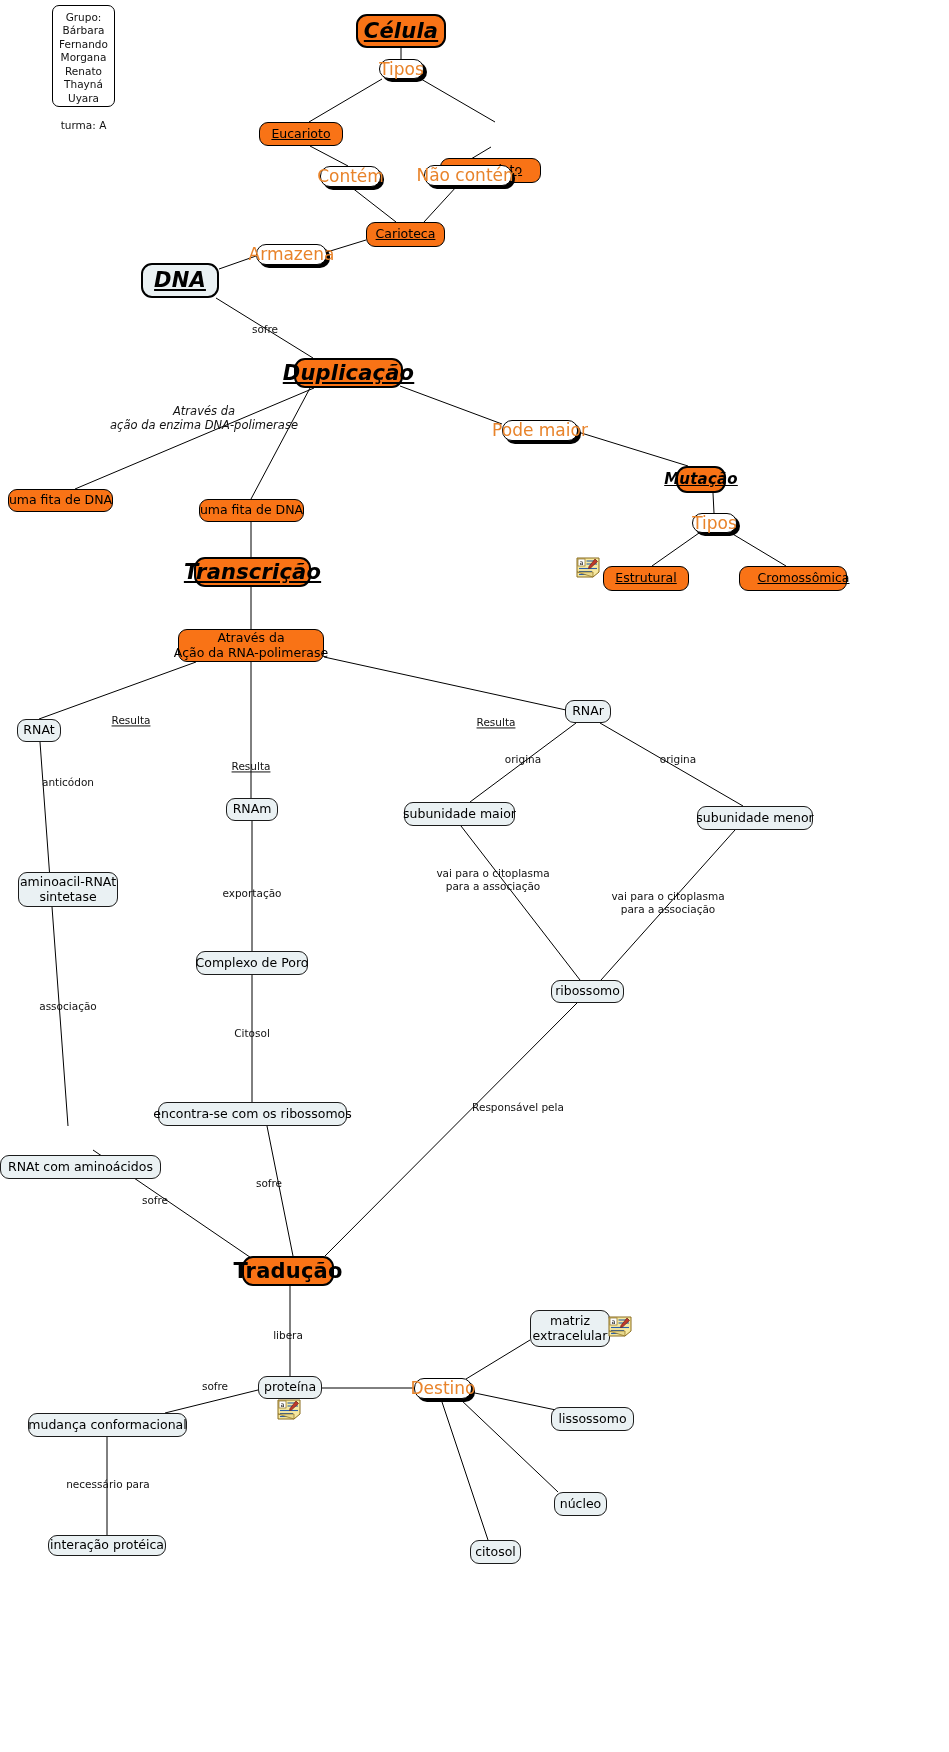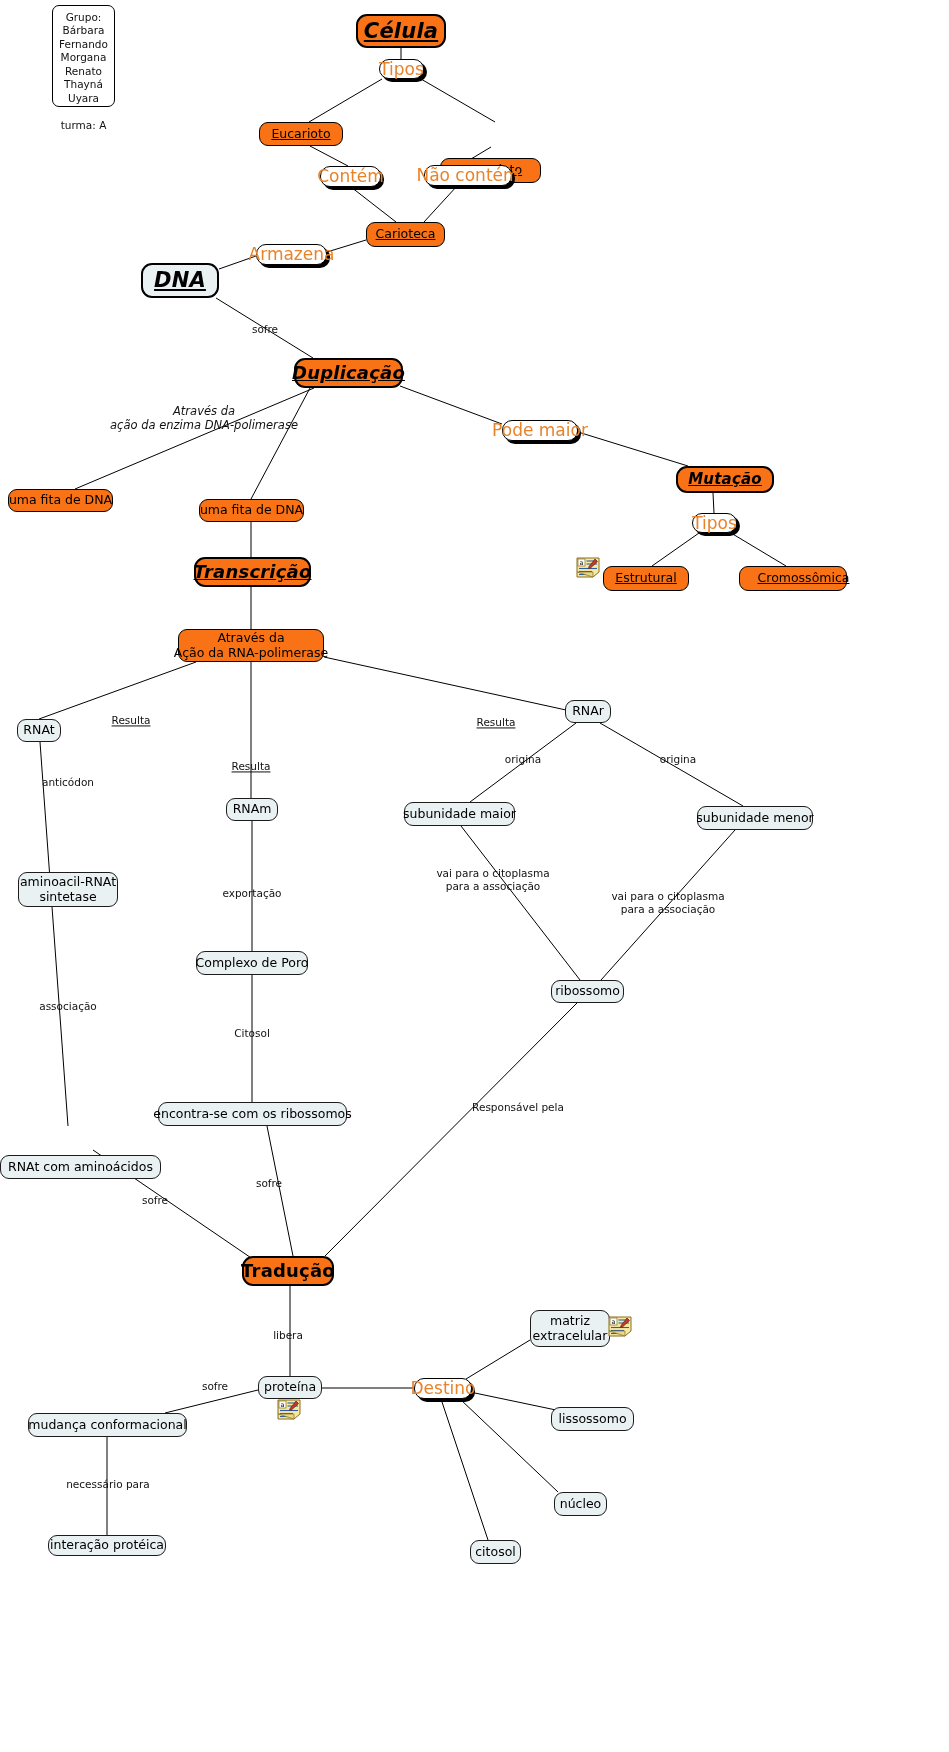--- a/index.html
+++ b/index.html
@@ -68,21 +68,21 @@
   .node.title.noital {
     font-style: normal;
   }
   .node.title.noital > .nlabel {
     text-decoration: none;
   }
   .node.title.small {
     font-size: 15px;
   }
   .node.title.med {
-    font-size: 18px;
+    font-size: 21px;
   }
   
   .node.link-node {
     color: #e8832a;
     background: #ffffff;
     border: 1.2px solid #000000;
     border-radius: 10px;
     font-size: 17px;
     box-shadow: 3px 3px 0 0 #000000;
     z-index: 6;
@@ -194,21 +194,21 @@
     <div class="node link-node" style="left: 379px; top: 59px; width: 45px; height: 20px;"><span class="nlabel">Tipos</span></div>
     <div class="node plain underline" style="left: 259px; top: 122px; width: 84px; height: 24px;"><span class="nlabel">Eucarioto</span></div>
     <div class="node plain underline" style="left: 440px; top: 122px; width: 101px; height: 25px; margin-top: 36px;"><span class="nlabel">Procarioto</span></div>
     <div class="node link-node" style="left: 320px; top: 166px; width: 61px; height: 21px;"><span class="nlabel">Contém</span></div>
     <div class="node link-node" style="left: 424px; top: 165px; width: 88px; height: 21px;"><span class="nlabel">Não contém</span></div>
     <div class="node plain underline" style="left: 366px; top: 222px; width: 79px; height: 25px;"><span class="nlabel">Carioteca</span></div>
     <div class="node link-node" style="left: 256px; top: 244px; width: 71px; height: 21px;"><span class="nlabel">Armazena</span></div>
     <div class="node title pale" style="left: 141px; top: 263px; width: 78px; height: 35px;"><span class="nlabel">DNA</span></div>
     <div class="node title med plain" style="left: 294px; top: 358px; width: 109px; height: 30px;"><span class="nlabel">Duplicação</span></div>
     <div class="node link-node" style="left: 502px; top: 420px; width: 76px; height: 21px;"><span class="nlabel">Pode maior</span></div>
-    <div class="node title small plain" style="left: 676px; top: 466px; width: 98px; height: 27px;"><span class="nlabel">Mutação</span></div>
+    <div class="node title small plain" style="left: 676px; top: 466px; width: 50px; height: 27px;"><span class="nlabel">Mutação</span></div>
     <div class="node link-node" style="left: 692px; top: 513px; width: 45px; height: 20px;"><span class="nlabel">Tipos</span></div>
     <div class="node plain" style="left: 8px; top: 489px; width: 105px; height: 23px;"><span class="nlabel">uma fita de DNA</span></div>
     <div class="node plain" style="left: 199px; top: 499px; width: 105px; height: 23px;"><span class="nlabel">uma fita de DNA</span></div>
     <div class="node plain underline" style="left: 603px; top: 566px; width: 86px; height: 25px;"><span class="nlabel">Estrutural</span></div>
     <div class="node plain underline" style="left: 739px; top: 566px; width: 108px; height: 25px; padding-left: 28px;"><span class="nlabel">Cromossômica</span></div>
     <div class="node title med plain" style="left: 194px; top: 557px; width: 117px; height: 30px;"><span class="nlabel">Transcrição</span></div>
     <div class="node plain" style="left: 178px; top: 629px; width: 146px; height: 33px;"><span class="nlabel">Através da
 Ação da RNA-polimerase</span></div>
     <div class="node pale" style="left: 17px; top: 719px; width: 44px; height: 23px;"><span class="nlabel">RNAt</span></div>
     <div class="node pale" style="left: 565px; top: 700px; width: 46px; height: 23px;"><span class="nlabel">RNAr</span></div>

